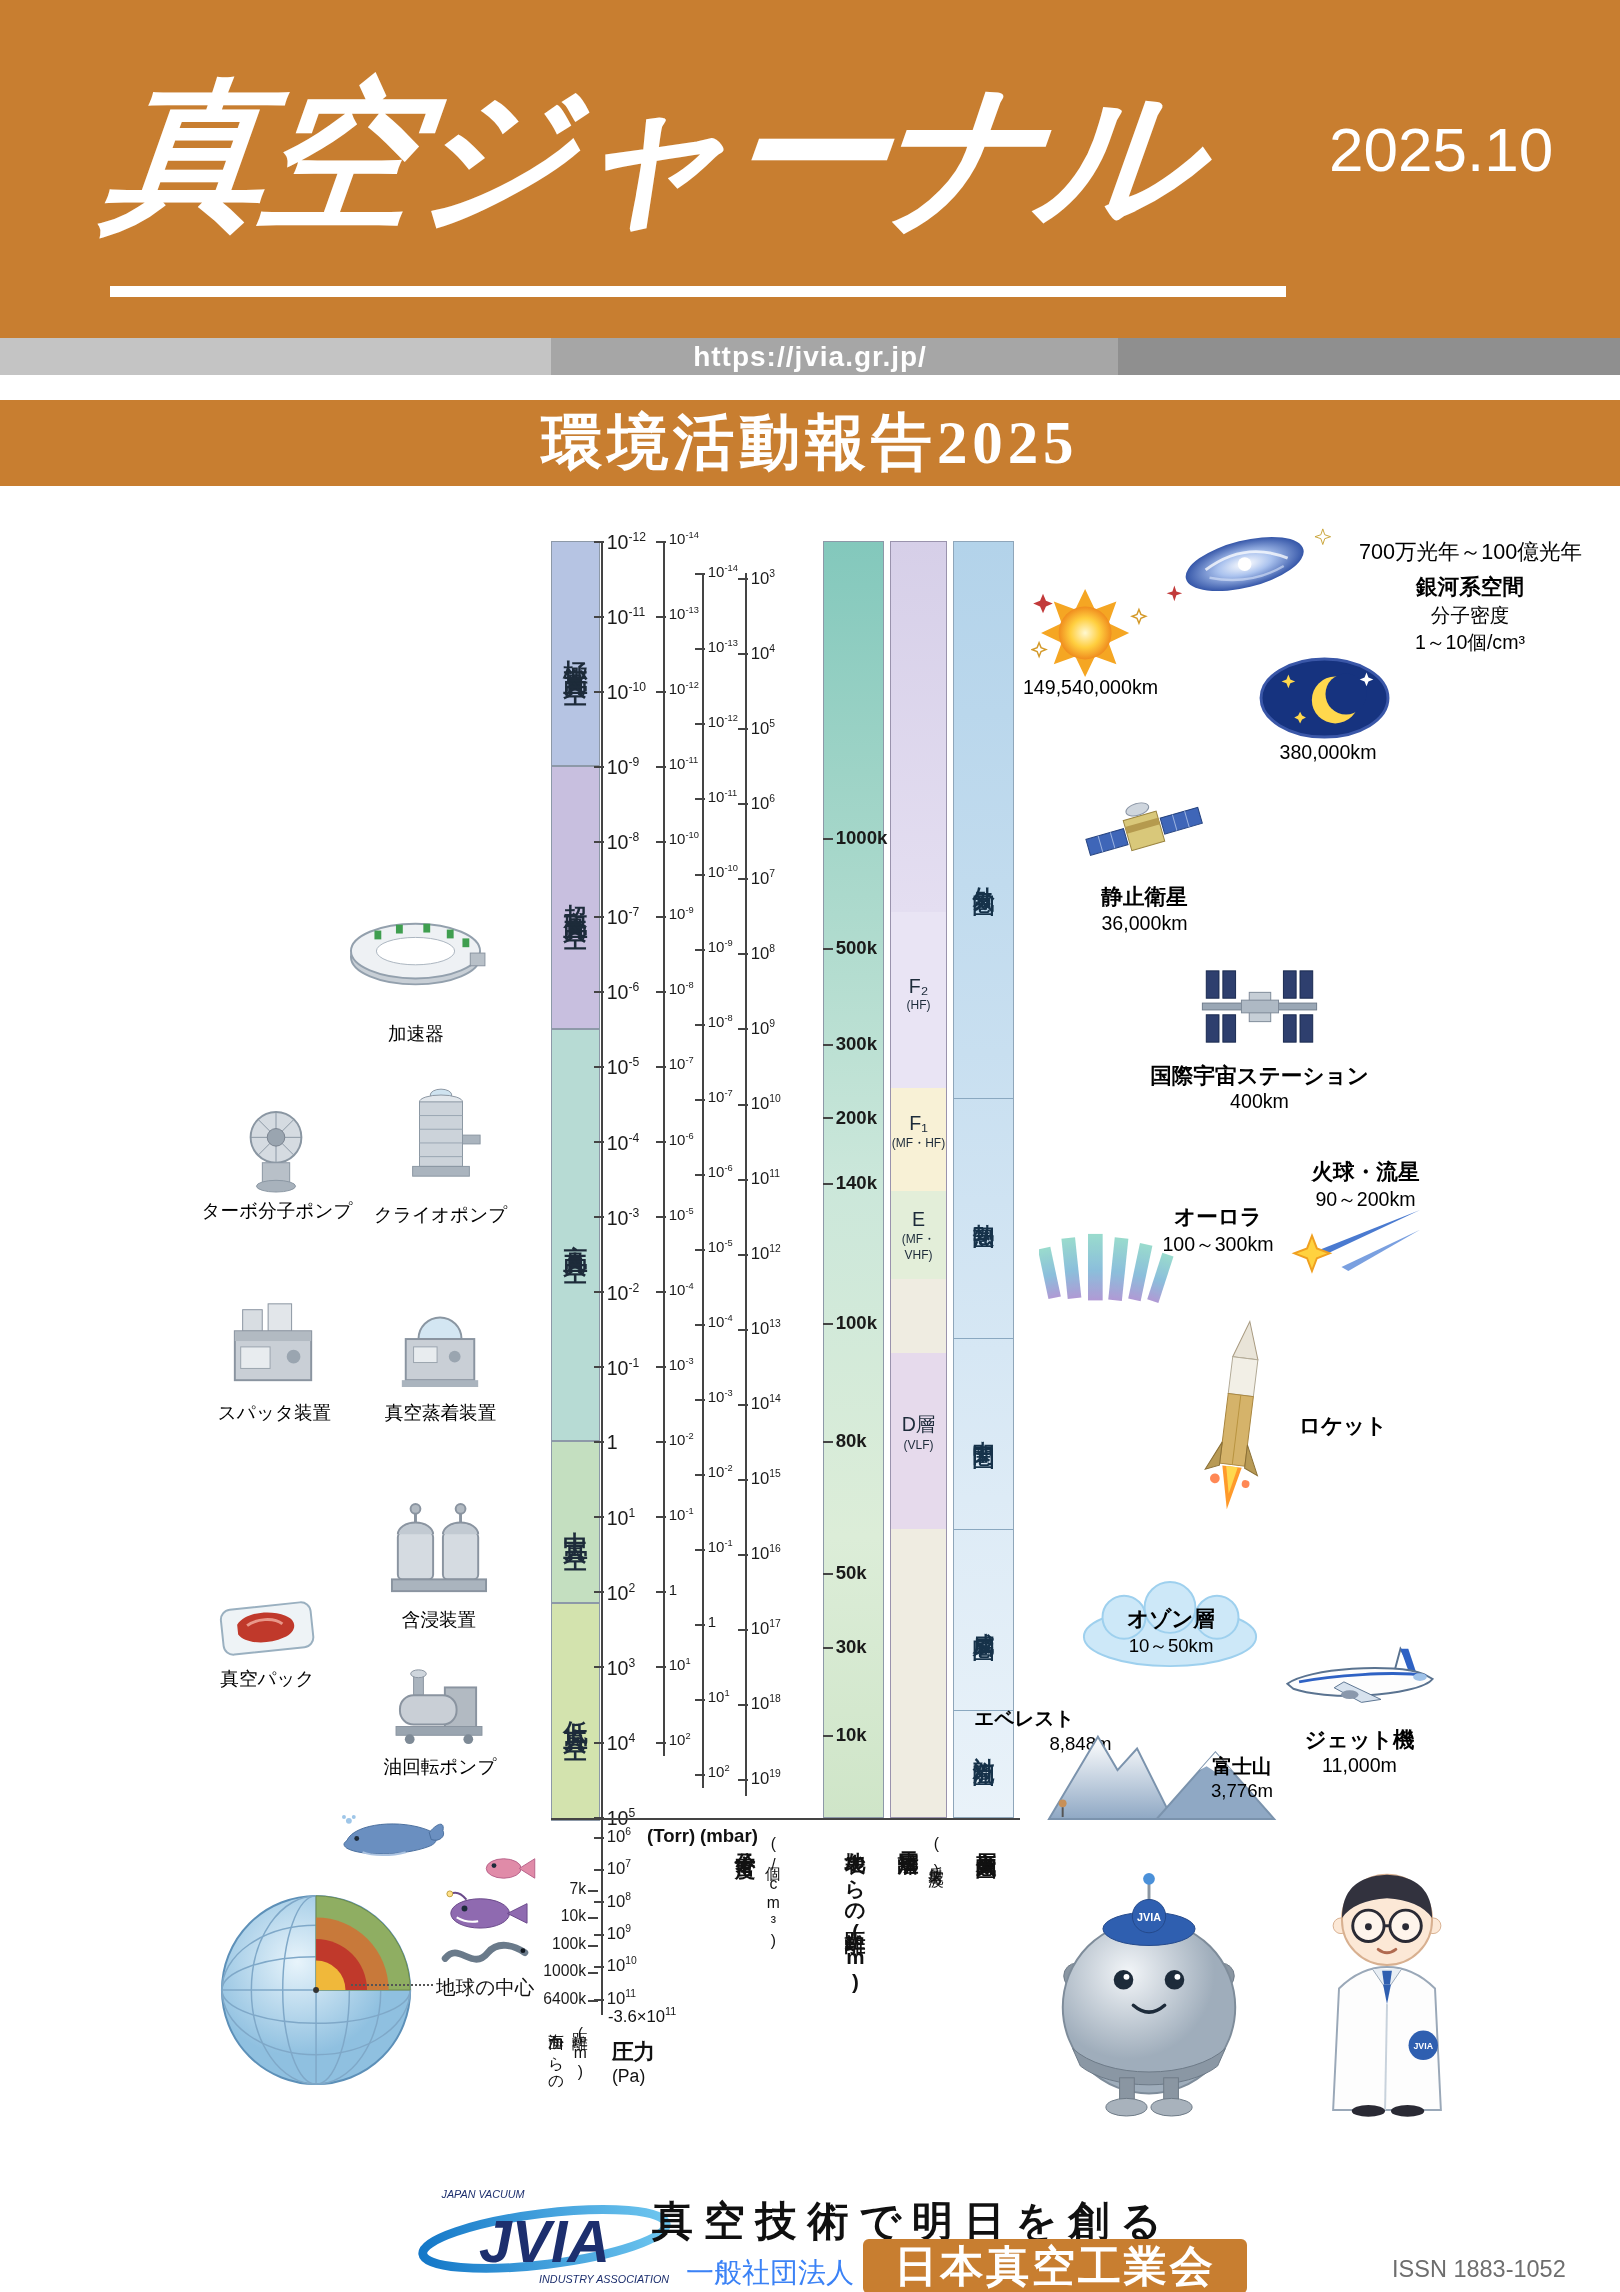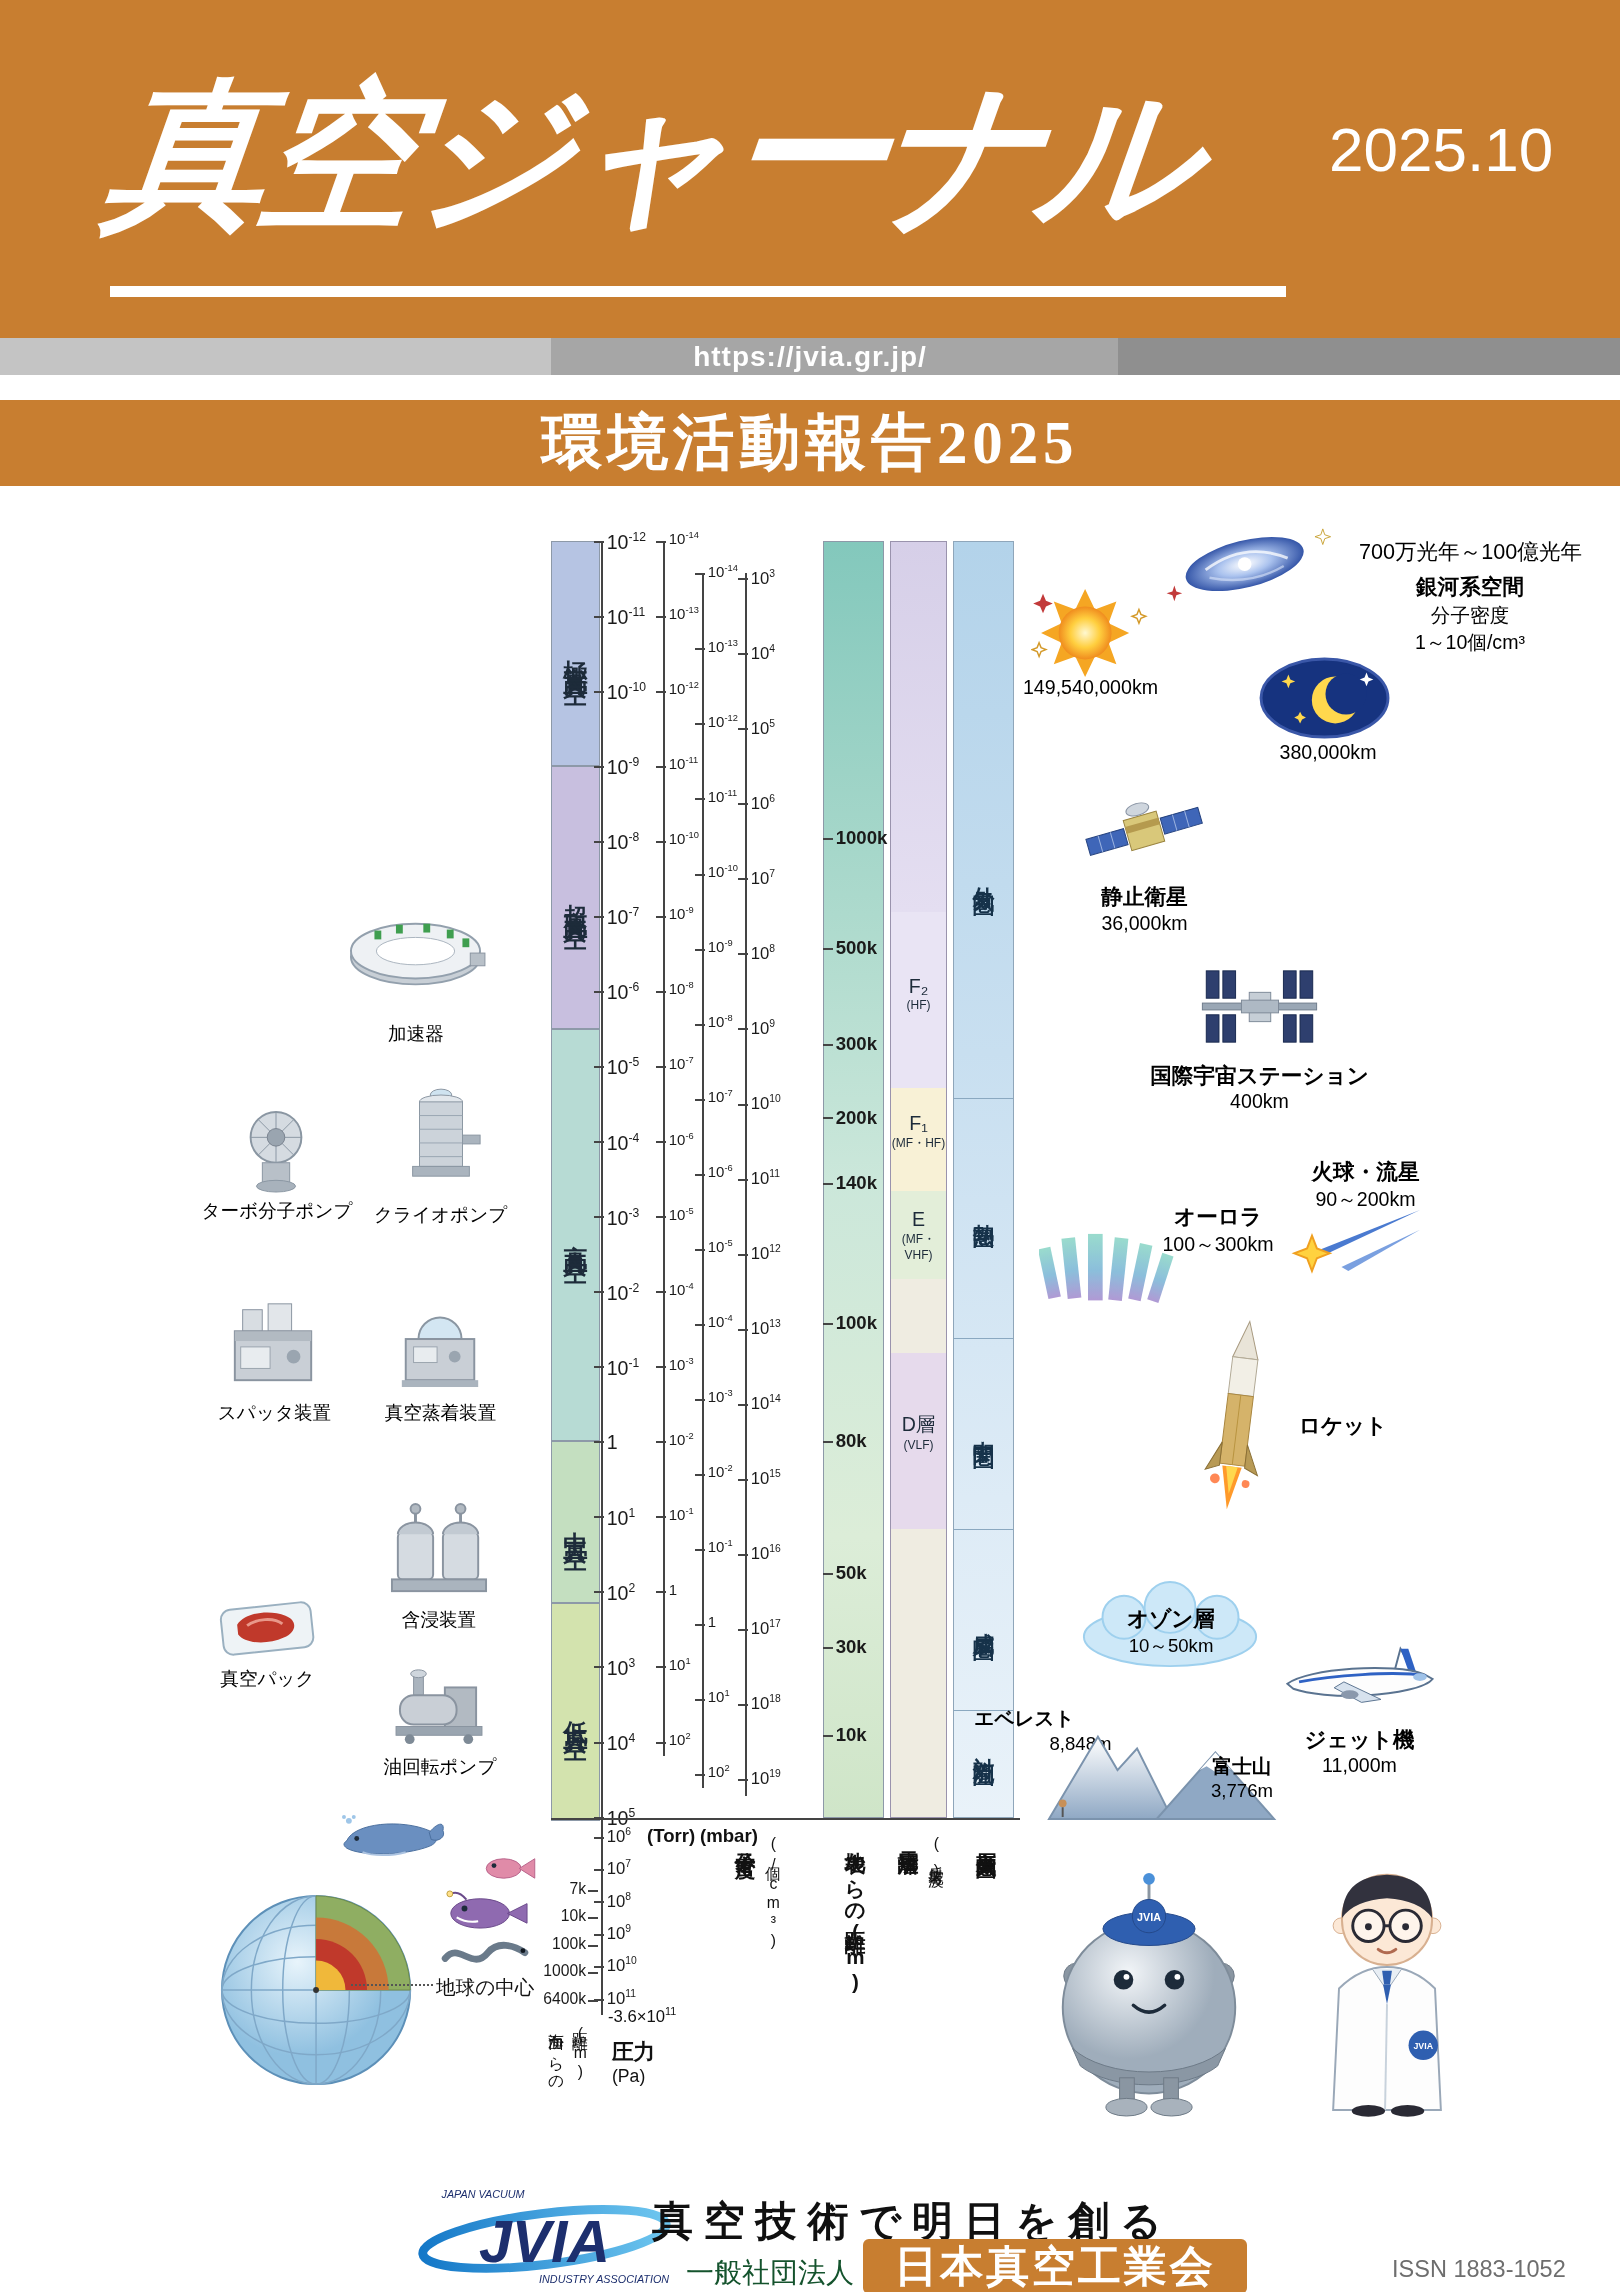--- a/index.html
+++ b/index.html
@@ -49,21 +49,21 @@
   .vunit-wrap{position:absolute;display:flex;gap:2.9px}
   .vtext{writing-mode:vertical-rl;text-orientation:upright;font-size:20.6px;letter-spacing:2px;color:#111;font-weight:bold}
   .vtext.small{font-size:15.7px;font-weight:normal}
 
   .sp-line{position:absolute;text-align:center;white-space:nowrap;color:#000}
   .eq-label{position:absolute;text-align:center;font-size:18.6px;color:#000;white-space:nowrap}
 
   
   .slogan{position:absolute;left:652px;top:2194px;font-size:41px;font-weight:bold;letter-spacing:10.8px;color:#101010;
           font-family:"Liberation Serif","DejaVu Serif",serif}
-  .org-type{position:absolute;left:686px;top:2254px;font-size:28px;color:#14532d}
+  .org-type{position:absolute;left:686px;top:2254px;font-size:28px;color:#3b82f6}
   .org-box{position:absolute;left:863px;top:2239px;width:384px;height:55px;background:#c87e30;border-radius:5.9px;
            color:#fff;font-size:43px;font-weight:bold;text-align:center;line-height:55px;letter-spacing:2.9px}
   .issn{position:absolute;left:1392px;top:2256px;font-size:23.5px;color:#6e6e6e}
 </style>
 </head>
 <body>
 
 <div class="page">
 
   <header class="masthead">

